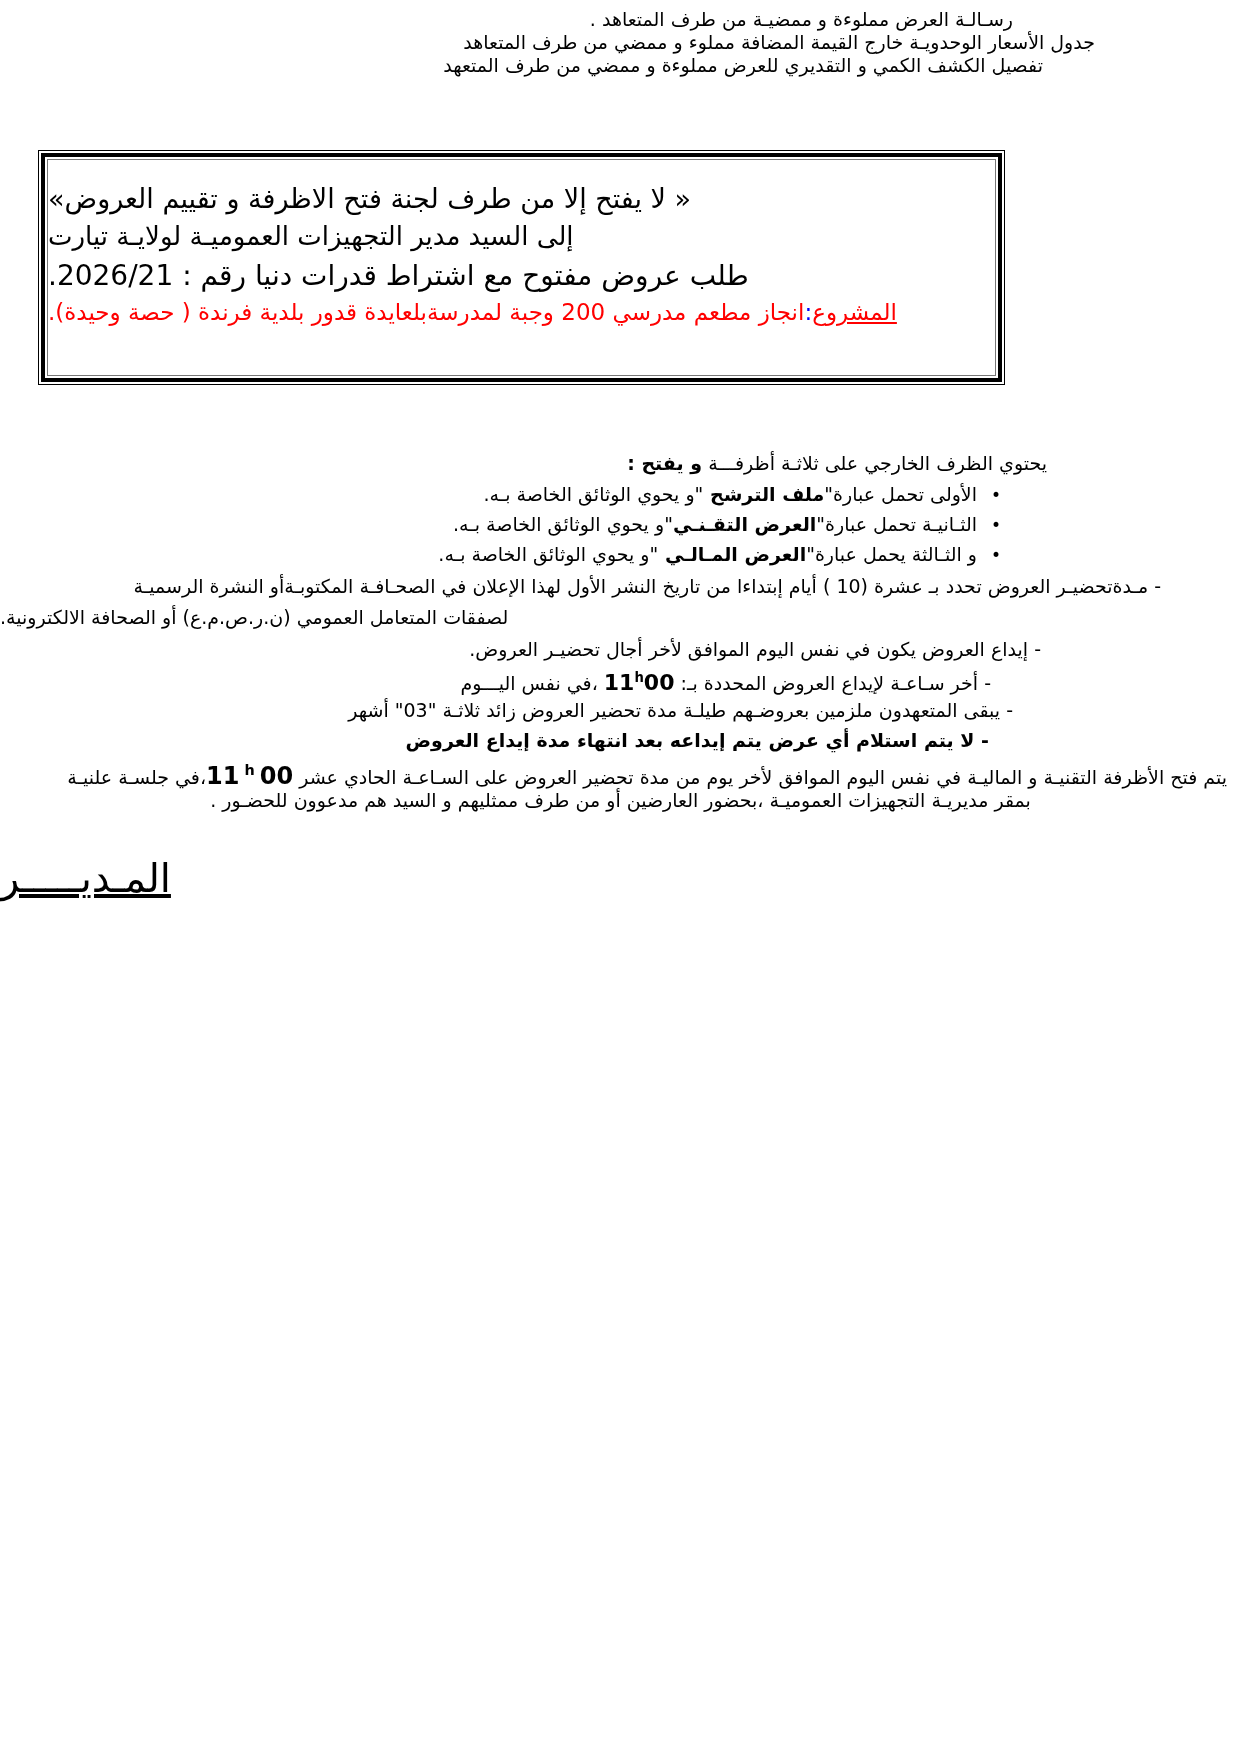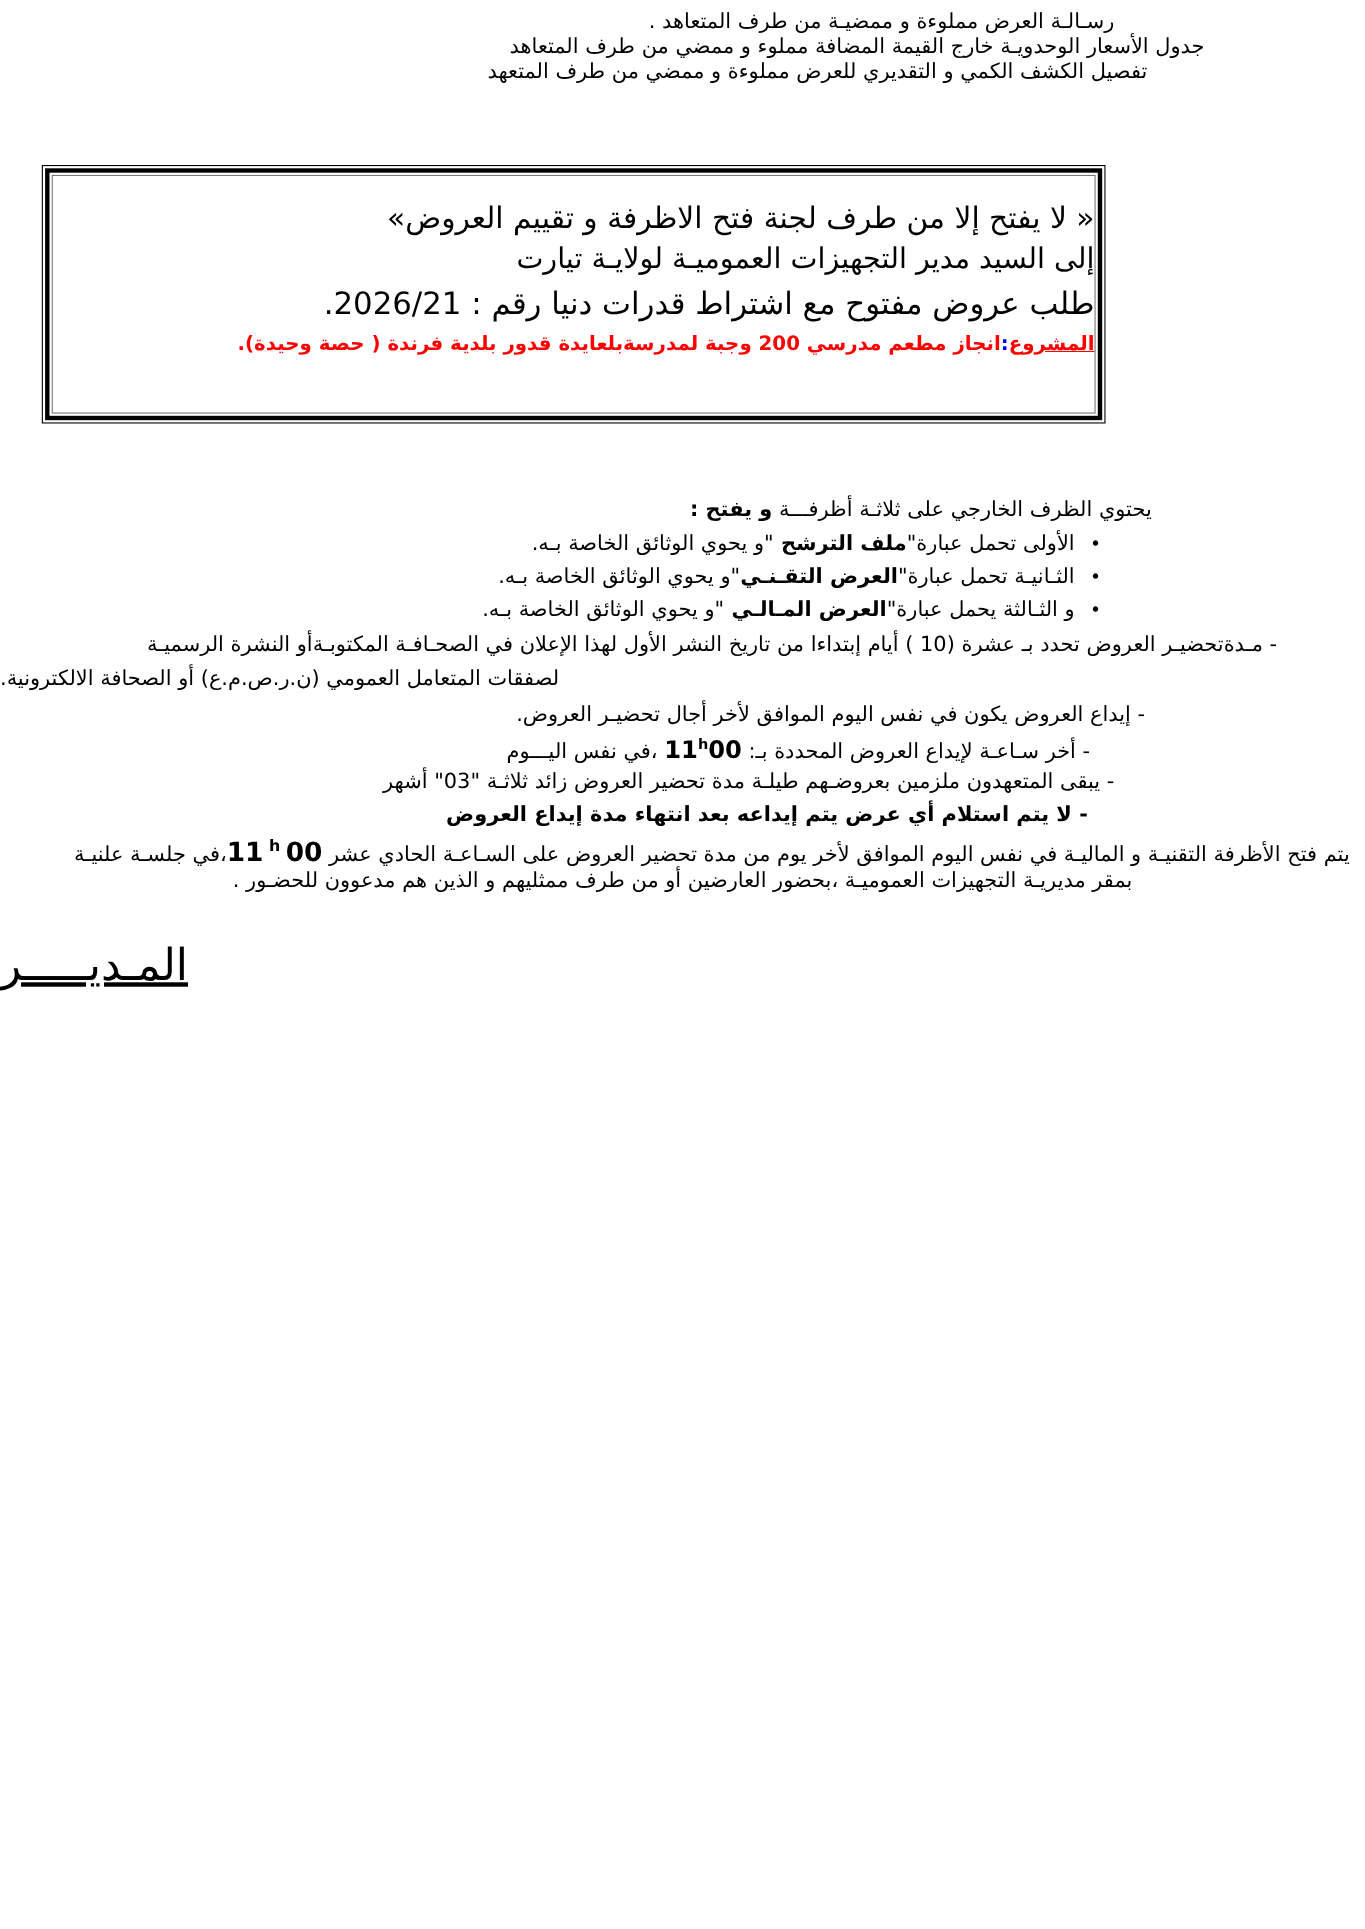--- a/index.html
+++ b/index.html
@@ -19,25 +19,25 @@
   .tl1 { top:8px;  right:228px; }
   .tl2 { top:31px; right:146px; }
   .tl3 { top:54px; right:198px; }
   .seal { top:100px; right:372px; font-weight:bold; font-size:19px; }
   
   .box-outer {
     position:absolute; left:38px; top:150px; width:967px; height:235px;
     border:1px solid #000; padding:2px;
   }
   .box-mid { border:4px solid #000; padding:2px; width:100%; height:100%; }
-  .box-inner { border:1px solid #777; width:100%; height:100%; padding-top:22px; text-align:right; }
+  .box-inner { border:1px solid #777; width:100%; height:100%; padding-top:22px; text-align:left; }
   .box-l1 { font-size:27px; line-height:33px; margin-bottom:5px; white-space:nowrap; }
   .box-l2 { font-size:26px; line-height:32px; margin-bottom:7px; white-space:nowrap; }
   .box-l3 { font-size:28px; line-height:34px; margin-bottom:6px; white-space:nowrap; }
-  .box-red { font-size:18px; line-height:27px; font-weight:bold; white-space:nowrap; }
+  .box-red { font-size:23px; line-height:27px; font-weight:normal; white-space:nowrap; }
   .red { color:#FF0000; }
   .blue { color:#0000FF; }
   .u { text-decoration:underline; }
   
   .intro { top:452px; right:194px; }
   .bl1 { top:483px; right:240px; }
   .bl2 { top:513px; right:240px; }
   .bl3 { top:543px; right:240px; }
   .bullet-dot { display:inline-block; margin-left:14px; font-size:17px; }
   .d1  { top:575px; right:80px; }
@@ -92,18 +92,18 @@
   <div class="line bl3"><span class="bullet-dot">•</span><span>و الثـالثة يحمل عبارة"</span><span class="b">العرض المـالـي </span><span>"و يحوي الوثائق الخاصة بـه.</span></div>
 
   <div class="line d1">- مـدةتحضيـر العروض تحدد بـ عشرة (10 ) أيام   إبتداءا من تاريخ النشر الأول لهذا الإعلان في الصحـافـة المكتوبـةأو النشرة الرسميـة</div>
   <div class="line d1b">لصفقات المتعامل العمومي (ن.ر.ص.م.ع) أو الصحافة الالكترونية.</div>
   <div class="line d2">- إيداع العروض يكون في نفس اليوم الموافق لأخر أجال تحضيـر العروض.</div>
   <div class="line d3"><span>- أخر سـاعـة لإيداع العروض المحددة بـ: </span><b class="time"><span>11</span><sup>h</sup><span>00</span></b><span> ،في نفس اليـــوم</span></div>
   <div class="line d4">- يبقى المتعهدون ملزمين بعروضـهم طيلـة مدة تحضير العروض زائد ثلاثـة "03" أشهر</div>
   <div class="line d5">- لا يتم استلام أي عرض يتم إيداعه بعد انتهاء مدة إيداع العروض</div>
 
   <div class="line p1"><span>يتم فتح الأظرفة التقنيـة  و الماليـة في نفس اليوم الموافق لأخر يوم من مدة تحضير العروض على السـاعـة الحادي عشر </span><b class="time time-spaced"><span>11</span><sup>h</sup><span>00</span></b><span>،في جلسـة علنيـة</span></div>
-  <div class="line p2">بمقر مديريـة التجهيزات العموميـة  ،بحضور العارضين أو من طرف ممثليهم و الذين  هم مدعوون للحضـور  .</div>
+  <div class="line p2">بمقر مديريـة التجهيزات العموميـة  ،بحضور العارضين أو من طرف ممثليهم و السيد  هم مدعوون للحضـور  .</div>
 
   <div class="director">المـديـــــر</div>
 
 
 </div>
 
 </body></html>

